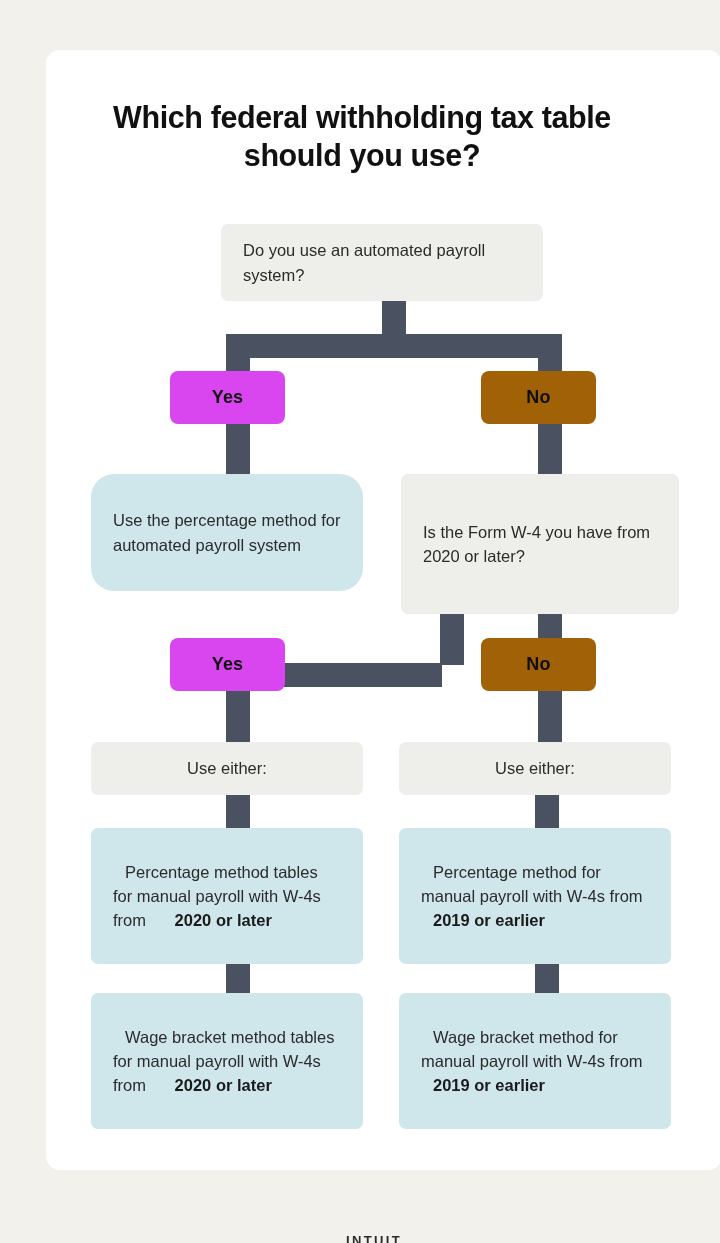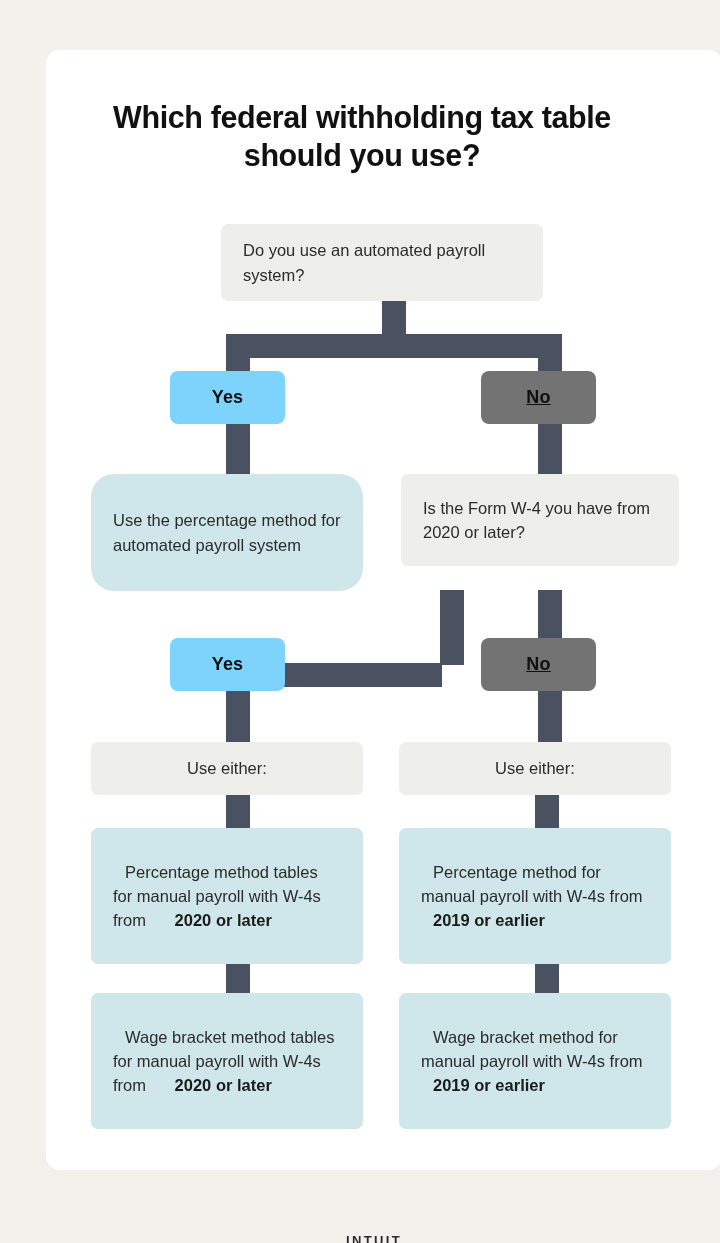--- a/index.html
+++ b/index.html
@@ -63,22 +63,22 @@
     position: absolute;
     display: flex;
     align-items: center;
     justify-content: center;
     border-radius: 8px;
     font-size: 18px;
     font-weight: 700;
     color: #101010;
     letter-spacing: 0.2px;
   }
-  .pill.green  { background: #7dd3fc; }
-  .pill.orange { background: #737373; text-decoration: underline; }
+  .pill.green  { background: #d946ef; }
+  .pill.orange { background: #a16207; }
 
   .node b { font-weight: 700; color: #1b1b1b; }
 
   
   .conn {
     position: absolute;
     background: #4a5160;
   }
   .conn.v { width: 2.5px; }
   .conn.h { height: 2.5px; }
@@ -169,21 +169,21 @@
   </div>
 
   <div class="pill orange" style="left:457px; top:347px; width:115px; height:53px;">
     <span>No</span>
   </div>
 
   <div class="node blue" style="left:67px; top:450px; width:272px; height:117px;border-radius:23px;">
     <span>Use the percentage method for automated payroll system</span>
   </div>
 
-  <div class="node gray" style="left:377px; top:450px; width:278px; height:92px;">
+  <div class="node gray" style="left:377px; top:450px; width:278px; height:140px;">
     <span>Is the Form W-4 you have from 2020 or later?</span>
   </div>
 
   <div class="pill green" style="left:146px; top:614px; width:115px; height:53px;">
     <span>Yes</span>
   </div>
 
   <div class="pill orange" style="left:457px; top:614px; width:115px; height:53px;">
     <span>No</span>
   </div>

